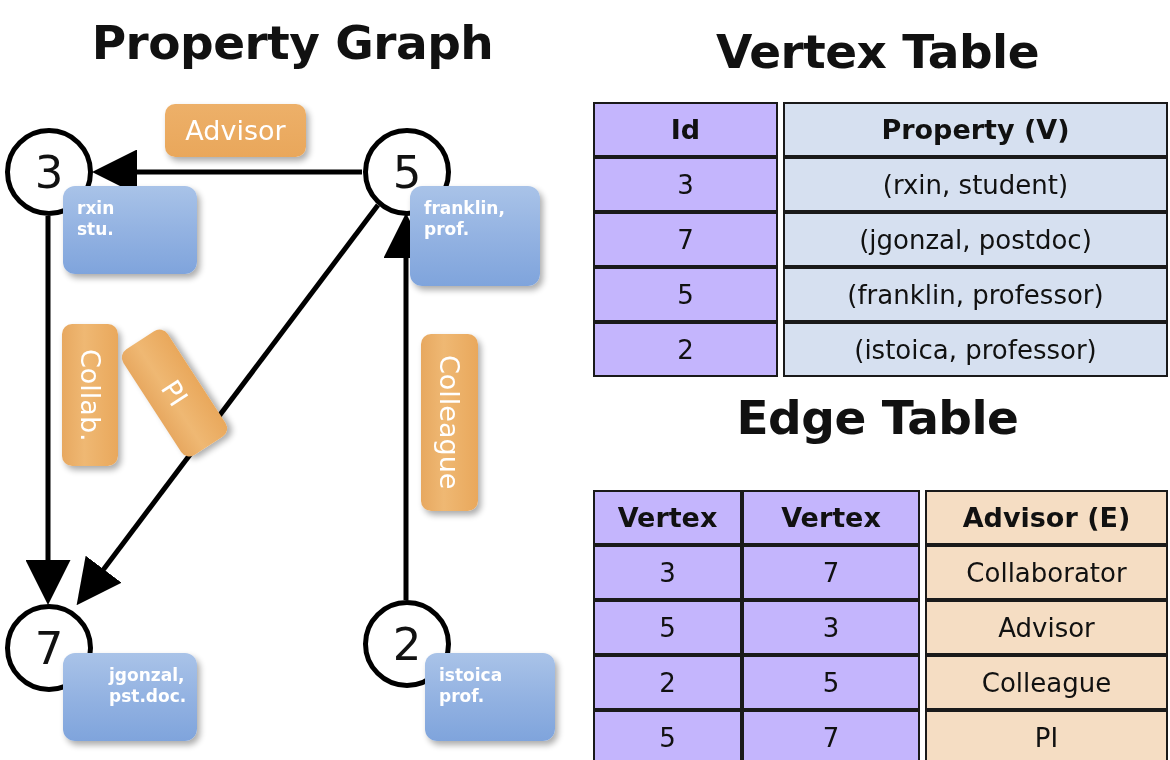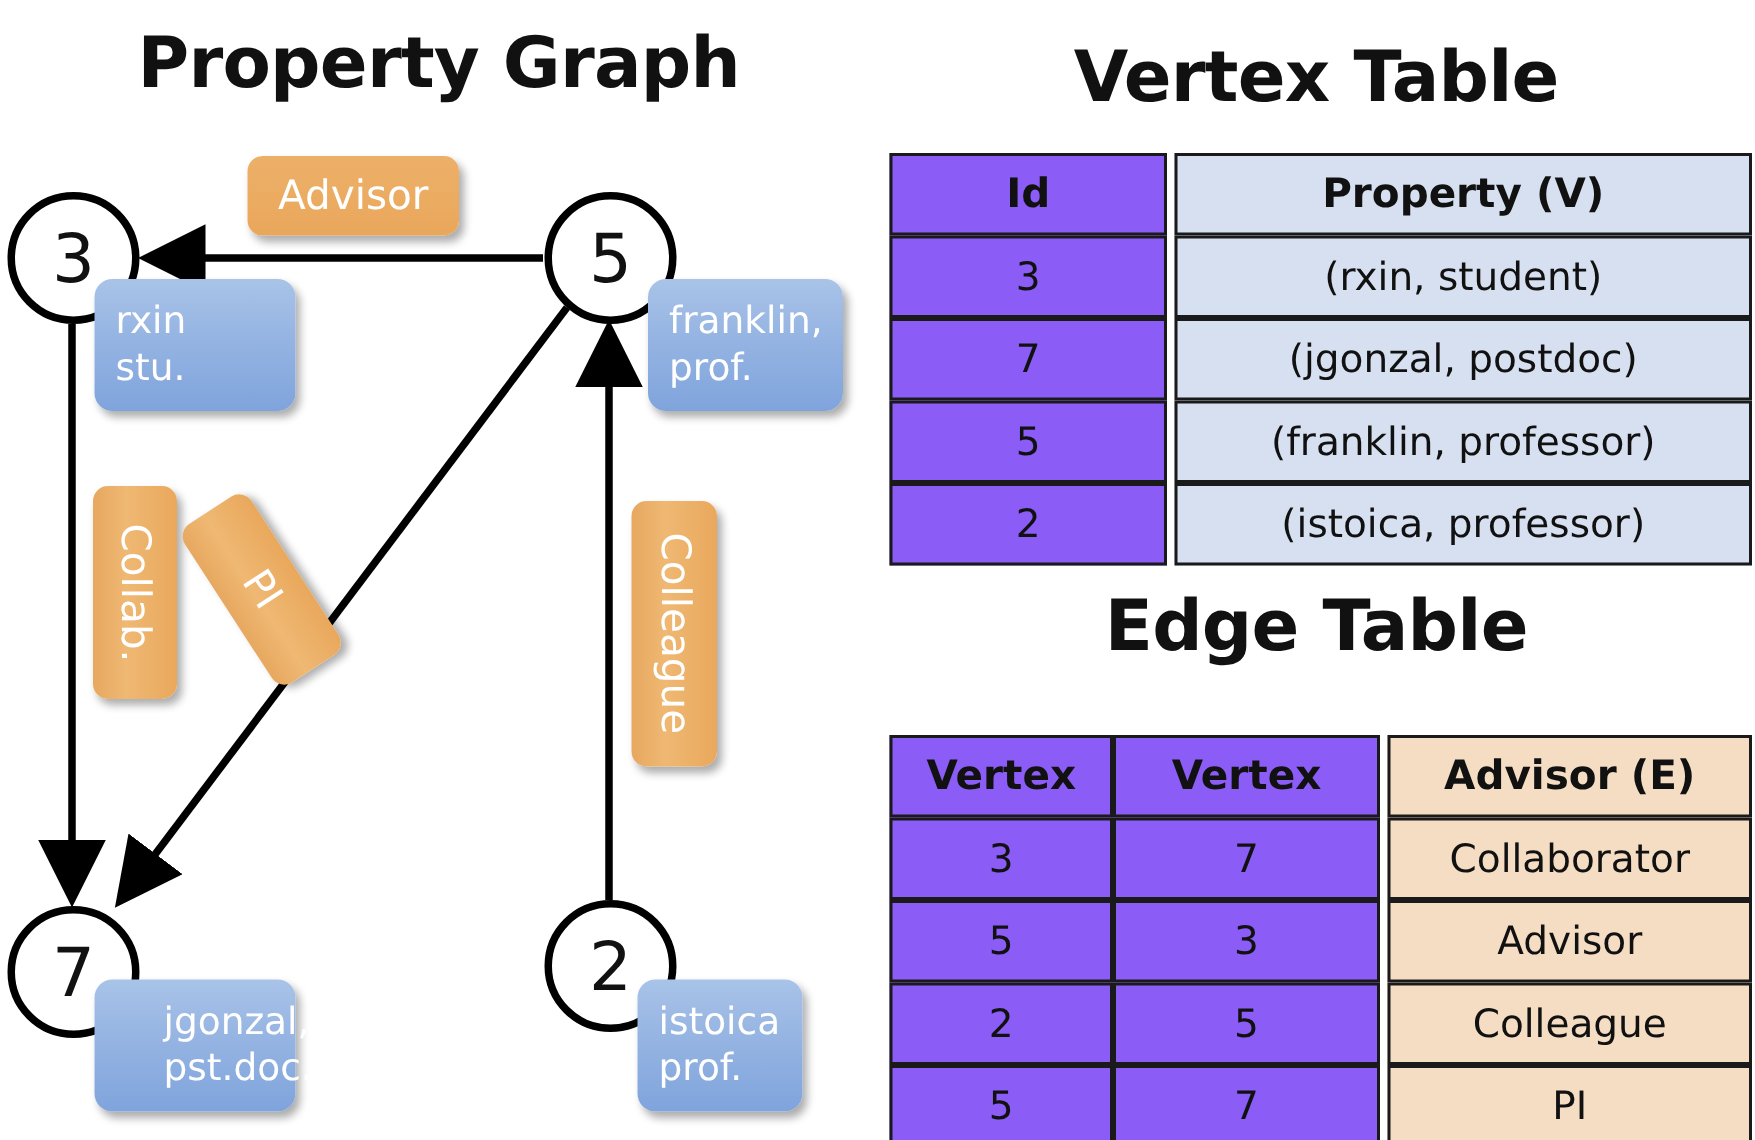--- a/index.html
+++ b/index.html
@@ -64,31 +64,32 @@
   #node-7 { left: 5px;   top: 604px; }
   #node-2 { left: 363px; top: 600px; }
 
   
   .prop-box {
     position: absolute;
     border-radius: 12px;
     background: linear-gradient(180deg, #a9c3e8 0%, #94b3e2 48%, #7fa4dc 100%);
     box-shadow: 3px 4px 6px rgba(0,0,0,0.33);
     color: #ffffff;
-    font-size: 25px;
+    font-size: 17px;
     line-height: 1.25;
     padding: 12px 0 12px 14px;
     box-sizing: border-box;
     font-family: "DejaVu Sans", sans-serif;
     white-space: pre-line;
+    font-weight: bold;
   }
   #prop-rxin     { left: 63px;  top: 186px; width: 134px; height: 88px; }
-  #prop-franklin { left: 432px; top: 186px; width: 130px; height: 88px; }
+  #prop-franklin { left: 410px; top: 186px; width: 130px; height: 100px; }
   #prop-jgonzal  { left: 63px;  top: 653px; width: 134px; height: 88px; padding-left: 46px; }
-  #prop-istoica  { left: 425px; top: 653px; width: 110px; height: 88px; }
+  #prop-istoica  { left: 425px; top: 653px; width: 130px; height: 88px; }
 
   
   .edge-label {
     position: absolute;
     border-radius: 10px;
     background: linear-gradient(90deg, #e7a860 0%, #efb873 40%, #e9a85c 100%);
     box-shadow: 3px 4px 6px rgba(0,0,0,0.33);
     color: #ffffff;
     font-family: "DejaVu Sans", sans-serif;
     display: flex;
@@ -133,21 +134,21 @@
   table.grid td, table.grid th {
     border: 2px solid #1a1a1a;
     font-weight: normal;
     font-size: 26px;
     text-align: center;
     font-family: "DejaVu Sans", sans-serif;
     color: #111111;
     padding: 0;
     height: 51px;
     vertical-align: middle;
-    background: #8b5cf6;
+    background: #c4b5fd;
   }
   table.grid th { font-weight: bold; font-size: 27px; }
 
   
   td.gap, th.gap {
     border: none !important;
     background: transparent !important;
     width: 4px;
   }
 

